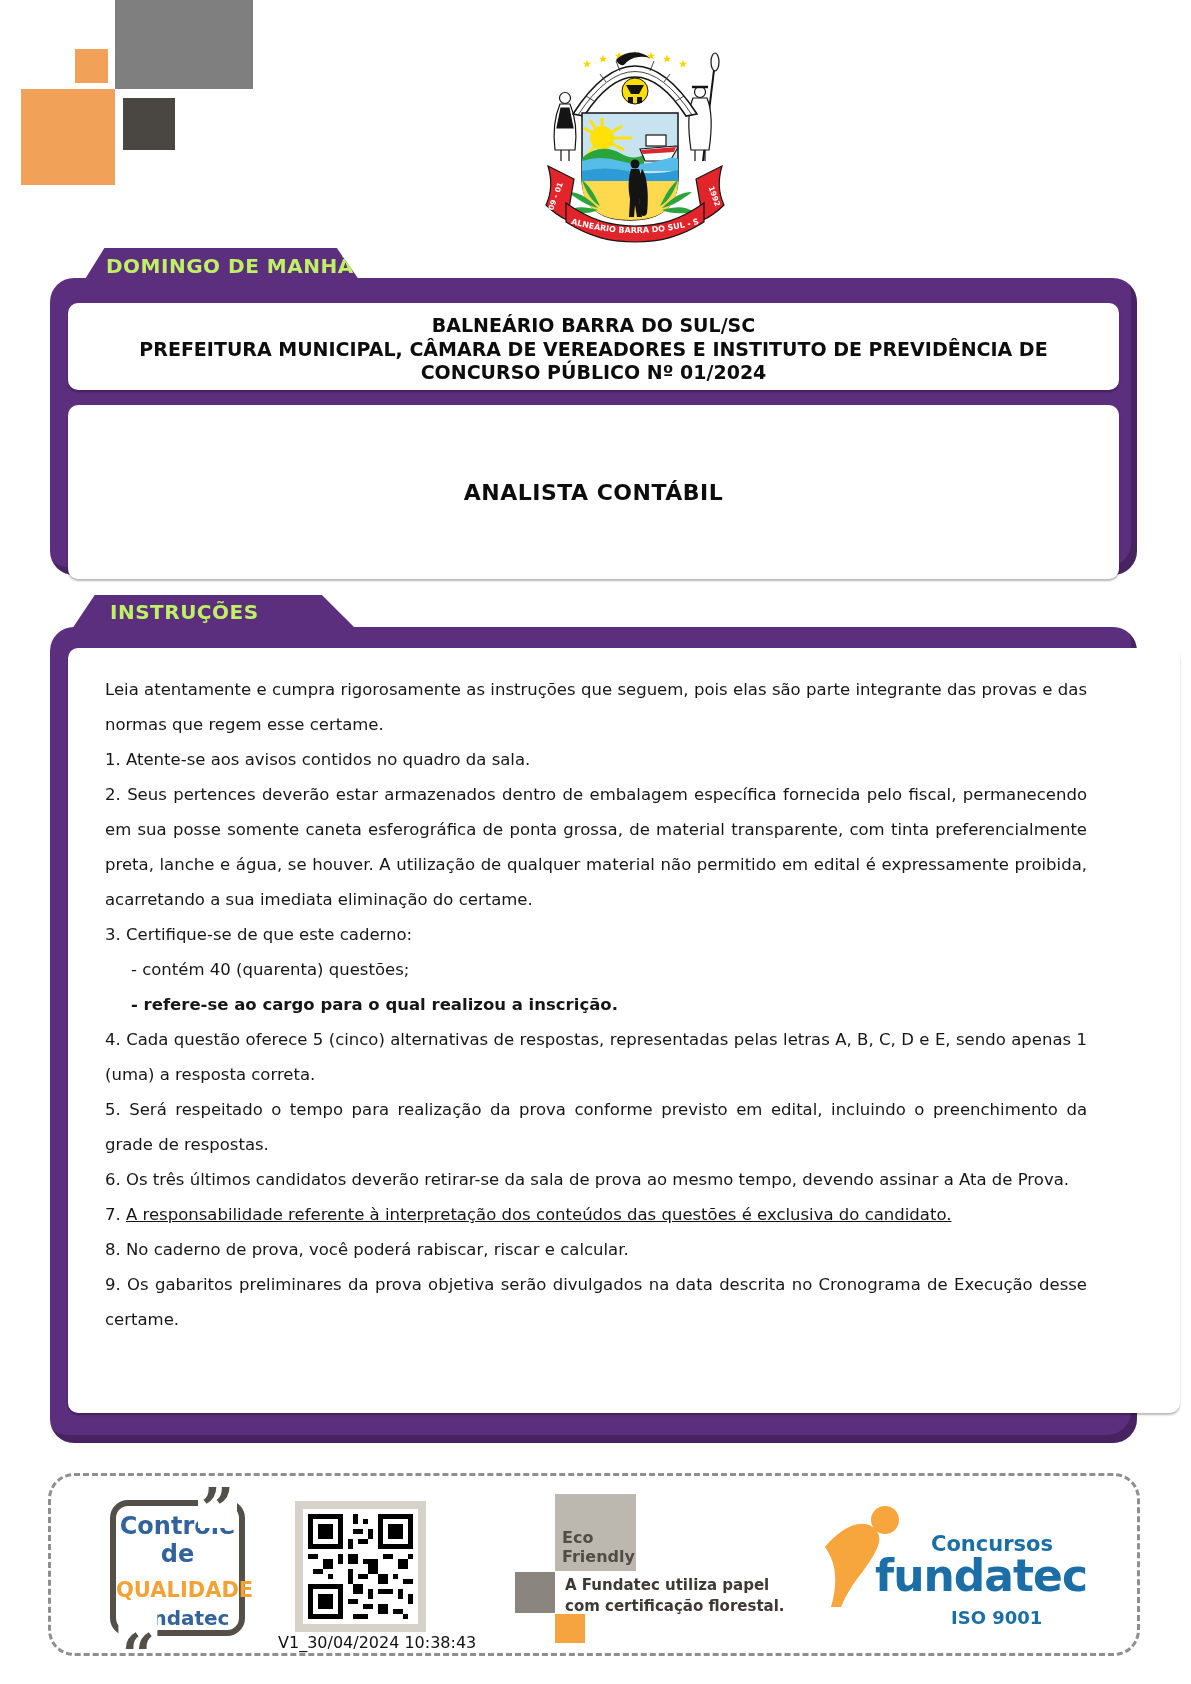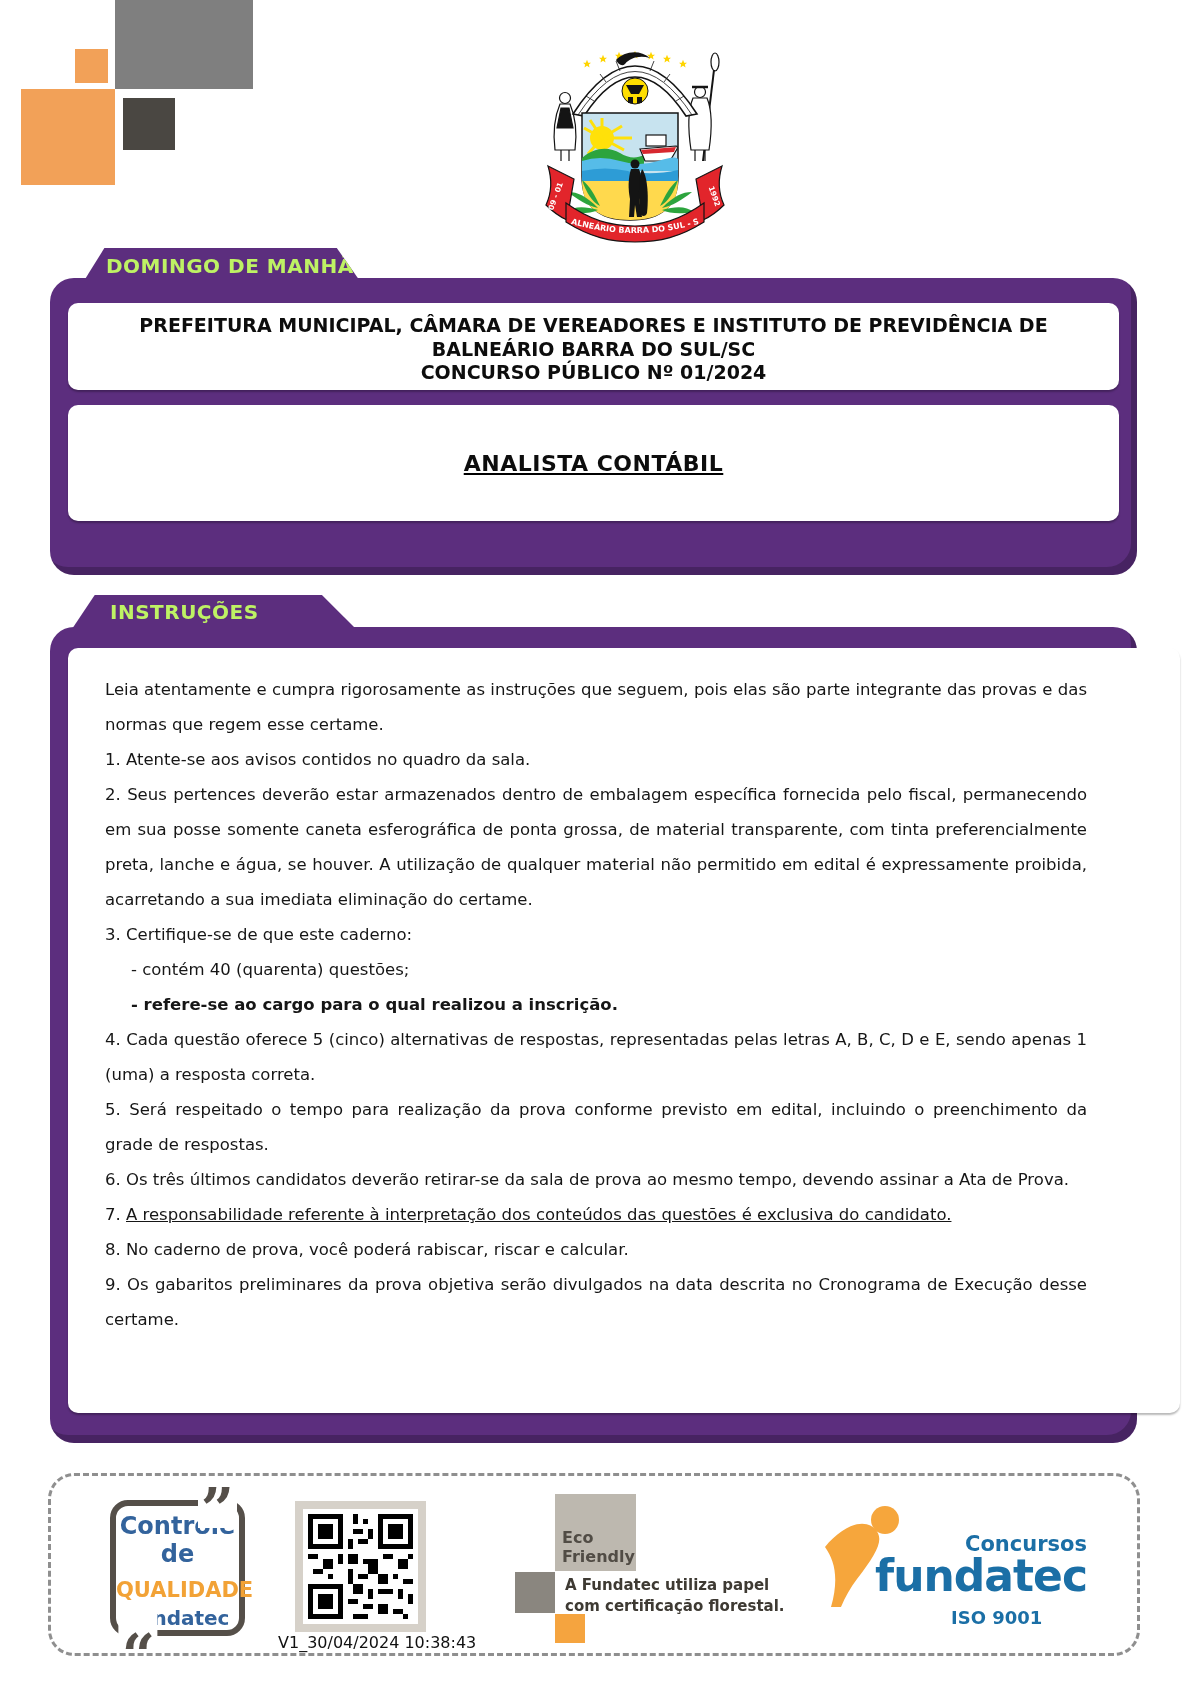--- a/index.html
+++ b/index.html
@@ -20,21 +20,21 @@
 
   
   .ppanel{position:absolute;left:50px;width:1087px;background:#5C2E7E;border-radius:24px;
           box-shadow:inset -6px -8px 0 rgba(0,0,0,.22);}
   .panel-header{top:278px;height:297px;}
   .panel-instr{top:627px;height:816px;}
   .wbox{position:absolute;background:#ffffff;border-radius:10px;box-shadow:0 2px 2px rgba(0,0,0,.28);}
 
   .org-lines{left:18px;top:25px;width:1051px;height:87px;text-align:center;
              font-weight:bold;color:#0d0d0d;font-size:19px;line-height:23.5px;padding-top:11px;box-sizing:border-box;}
-  .title-box{left:18px;top:127px;width:1051px;height:116px;display:flex;align-items:center;justify-content:center;text-decoration:underline;}
+  .title-box{left:18px;top:127px;width:1051px;height:174px;display:flex;align-items:center;justify-content:center;}
   .title-box .t{font-weight:bold;font-size:22px;color:#0d0d0d;letter-spacing:.5px;}
 
   .instr-white{left:18px;top:21px;width:1112px;height:765px;}
   .instr-text{position:absolute;left:37px;top:24px;width:982px;color:#161616;
               font-size:16.5px;line-height:35px;text-align:justify;}
   .instr-text p{margin:0;}
   .instr-text p.indent{padding-left:26px;}
   .instr-text p.bold{font-weight:bold;}
   .instr-text .u{text-decoration:underline;}
 
@@ -59,21 +59,21 @@
 
   .version{position:absolute;left:227px;top:157px;font-size:16px;color:#111111;}
 
   .eco-sq1{position:absolute;left:504px;top:18px;width:81px;height:77px;background:#BDB8AF;}
   .eco-sq1 .txt{position:absolute;left:7px;bottom:5px;color:#514C45;font-weight:bold;font-size:16px;line-height:19px;}
   .eco-sq2{position:absolute;left:464px;top:96px;width:40px;height:41px;background:#8A867F;}
   .eco-sq3{position:absolute;left:504px;top:138px;width:30px;height:29px;background:#F5A43F;}
   .eco-cap{position:absolute;left:514px;top:99px;color:#3E3A33;font-weight:bold;font-size:15px;line-height:21px;}
 
   .fd-swoosh{position:absolute;left:772px;top:27px;}
-  .fd-concursos{position:absolute;left:880px;top:56px;width:156px;text-align:right;
+  .fd-concursos{position:absolute;left:880px;top:56px;width:156px;text-align:left;
                 color:#1B6FA6;font-weight:bold;font-size:21px;}
   .fd-brand{position:absolute;left:800px;top:74px;width:236px;text-align:right;
             color:#1B6FA6;font-weight:bold;font-size:44px;letter-spacing:-1px;}
   .fd-iso{position:absolute;left:900px;top:131px;width:136px;text-align:left;
           color:#1B6FA6;font-weight:bold;font-size:18px;}
 </style>
 </head>
 <body>
 
 <div class="page">
@@ -185,22 +185,22 @@
       <text x="172" y="149" font-size="7.5" font-weight="bold" fill="#ffffff" text-anchor="middle" transform="rotate(70 172 149)">1992</text>
     </g>
   </svg>
 
   <div class="tab tab-domingo">
     <span>DOMINGO DE MANHÃ</span>
   </div>
 
   <div class="ppanel panel-header">
     <div class="wbox org-lines">
+      <div>BALNEÁRIO BARRA DO SUL/SC</div>
       <div>PREFEITURA MUNICIPAL, CÂMARA DE VEREADORES E INSTITUTO DE PREVIDÊNCIA DE</div>
-      <div>BALNEÁRIO BARRA DO SUL/SC</div>
       <div>CONCURSO PÚBLICO Nº 01/2024</div>
     </div>
     <div class="wbox title-box">
       <span class="t">ANALISTA CONTÁBIL</span>
     </div>
   </div>
 
   <div class="tab tab-instrucoes">
     <span>INSTRUÇÕES</span>
   </div>

